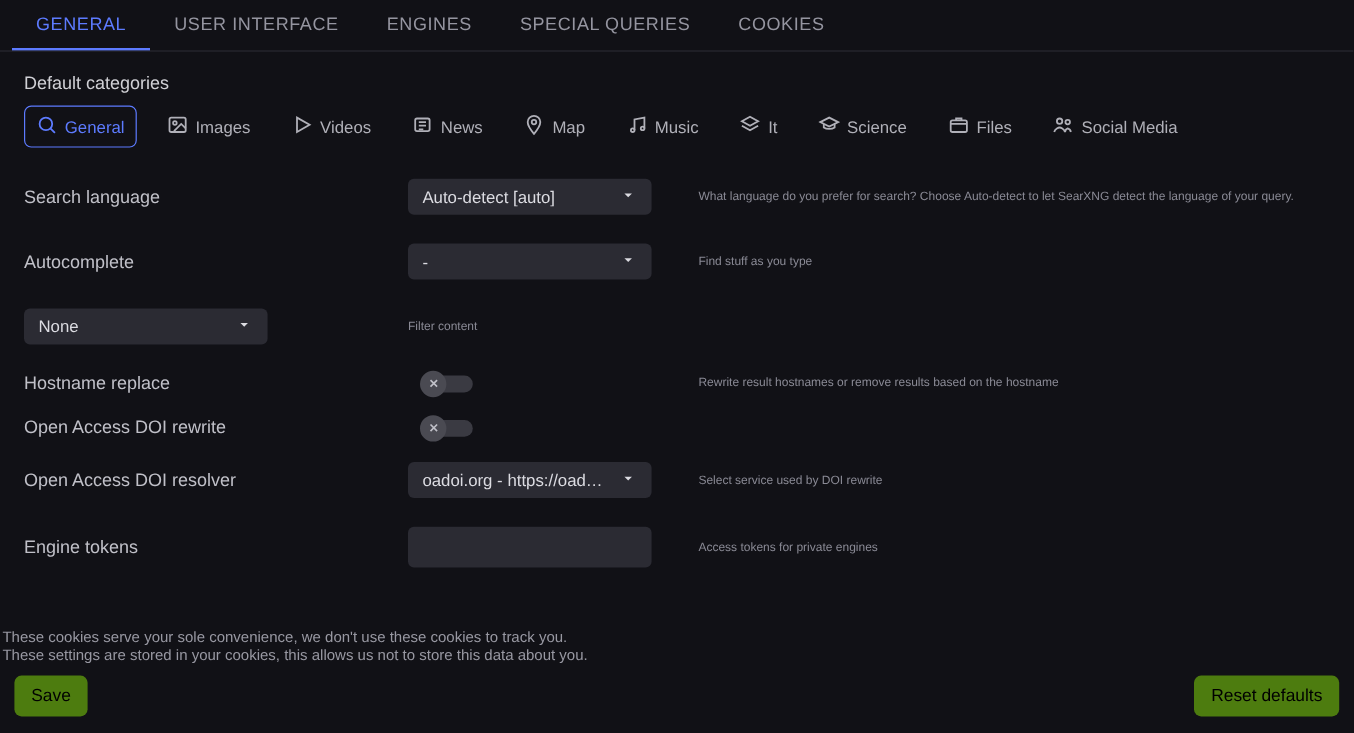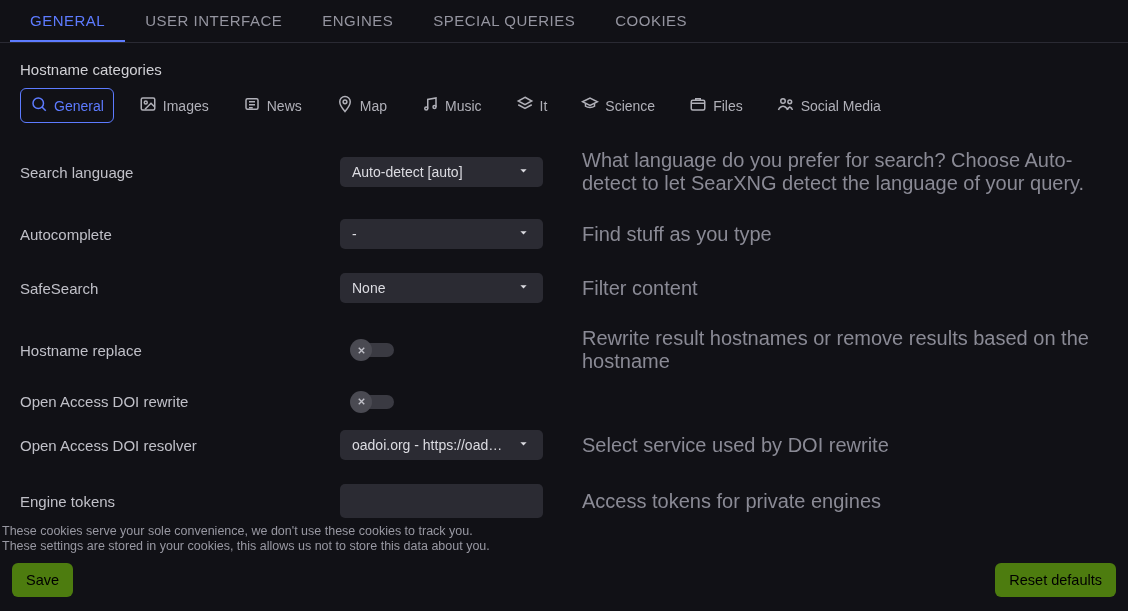--- a/index.html
+++ b/index.html
@@ -11,21 +11,21 @@
 .section-label { font-size:15px; color:#d0d0d5; margin-bottom:10px; }
 .cats { display:flex; gap:16px; margin-bottom:26px; align-items:center; }
 .cat { display:flex; align-items:center; gap:6px; color:#b0b0b8; font-size:14px; cursor:pointer; padding:6px 9px; border-radius:6px; }
 .cat.selected { border:1px solid #5d7bff; color:#5d7bff; }
 .cat svg { width:18px; height:18px; }
 .row { display:grid; grid-template-columns:300px 222px 1fr; gap:20px; align-items:center; margin-bottom:24px; }
 .row-label { color:#c0c0c8; font-size:15px; }
 .select { width:203px; height:30px; background:#2b2b33; border-radius:5px; display:flex; align-items:center; justify-content:space-between; padding:0 12px; color:#dcdce2; cursor:pointer; white-space:nowrap; overflow:hidden; }
 .select-text { overflow:hidden; text-overflow:ellipsis; }
 .select .arrow { flex-shrink:0; margin-left:8px; }
-.help { color:#8a8a95; font-size:20px; max-width:520px; }
+.help { color:#8a8a95; font-size:10px; max-width:520px; }
 .toggle { display:flex; align-items:center; }
 .toggle-track { width:42px; height:14px; background:#3a3a42; border-radius:7px; position:relative; cursor:pointer; }
 .toggle-knob { position:absolute; left:-2px; top:-4px; width:22px; height:22px; background:#4a4a52; border-radius:50%; display:flex; align-items:center; justify-content:center; }
 .input { width:203px; height:34px; background:#2b2b33; border:none; border-radius:5px; color:#dcdce2; padding:0 12px; font-size:14px; }
 .footer { position:absolute; bottom:0; left:0; right:0; padding:8px 0 14px 2px; }
 .footnote { font-size:12.5px; color:#9898a2; line-height:1.25; padding:0 0 8px 0; }
 .buttons { display:flex; justify-content:space-between; padding:0 12px 0 10px; }
 .btn { background:#4d7c0f; color:#000; border:none; border-radius:6px; padding:9px 14px; font-size:14.5px; cursor:pointer; }
 .arrow svg { width:15px; height:15px; }
 </style>
@@ -34,39 +34,45 @@
 
 <div class="tabs">
   <div class="tab active">GENERAL</div>
   <div class="tab">USER INTERFACE</div>
   <div class="tab">ENGINES</div>
   <div class="tab">SPECIAL QUERIES</div>
   <div class="tab">COOKIES</div>
 </div>
 
 <div class="content">
-  <div class="section-label">Hostname categories</div>
+  <div class="section-label">Default categories</div>
   <div class="cats">
       <div class="cat selected">
         <span><svg viewBox="0 0 24 24" fill="none" stroke="#5d7bff" stroke-width="2">
             <circle cx="11" cy="11" r="7"></circle>
             <path d="M21 21l-5-5"></path>
           </svg></span>
         <span>General</span>
       </div>
       <div class="cat">
         <span><svg viewBox="0 0 24 24" fill="none" stroke="#b0b0b8" stroke-width="2">
             <rect x="3" y="4" width="18" height="16" rx="2"></rect>
             <circle cx="9" cy="10" r="2"></circle>
             <path d="M21 16l-5-5-8 8"></path>
           </svg></span>
         <span>Images</span>
       </div>
       <div class="cat">
         <span><svg viewBox="0 0 24 24" fill="none" stroke="#b0b0b8" stroke-width="2">
+            <path d="M6 4l14 8-14 8z"></path>
+          </svg></span>
+        <span>Videos</span>
+      </div>
+      <div class="cat">
+        <span><svg viewBox="0 0 24 24" fill="none" stroke="#b0b0b8" stroke-width="2">
             <rect x="4" y="5" width="16" height="14" rx="2"></rect>
             <path d="M8 9h8M8 13h8M8 17h5"></path>
           </svg></span>
         <span>News</span>
       </div>
       <div class="cat">
         <span><svg viewBox="0 0 24 24" fill="none" stroke="#b0b0b8" stroke-width="2">
             <path d="M12 2a7 7 0 017 7c0 5-7 13-7 13S5 14 5 9a7 7 0 017-7z"></path>
             <circle cx="12" cy="9" r="2.5"></circle>
           </svg></span>
@@ -127,21 +133,20 @@
     <div class="select">
       <span class="select-text">-</span>
       <span class="arrow"><svg viewBox="0 0 24 24" fill="#dcdce2">
             <path d="M7 10l5 5 5-5z"></path>
           </svg></span>
     </div>
     <div class="help">Find stuff as you type</div>
   </div>
 
   <div class="row">
-    <div class="row-label">SafeSearch</div>
     <div class="select">
       <span class="select-text">None</span>
       <span class="arrow"><svg viewBox="0 0 24 24" fill="#dcdce2">
             <path d="M7 10l5 5 5-5z"></path>
           </svg></span>
     </div>
     <div class="help">Filter content</div>
   </div>
 
   <div class="row" style="margin-bottom:20px">

